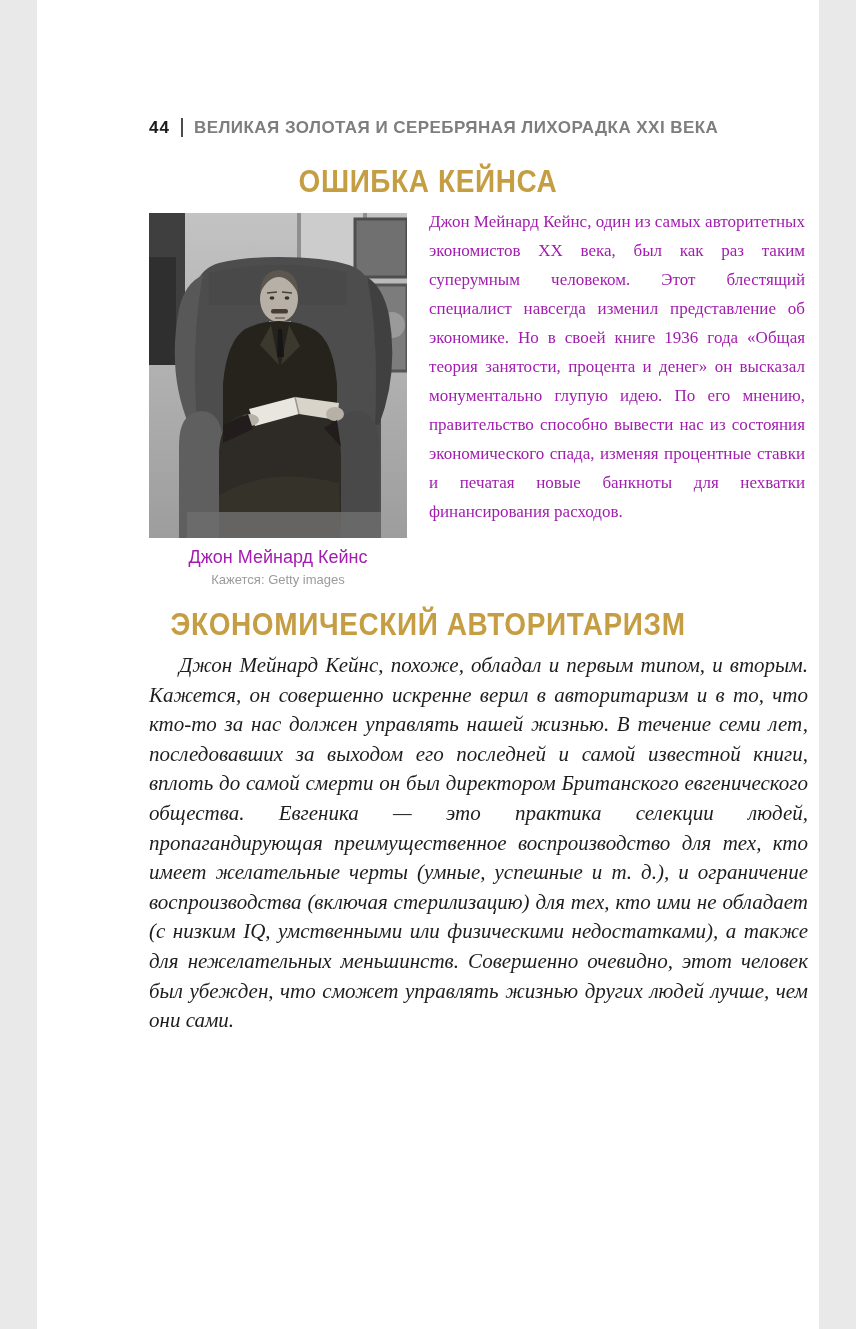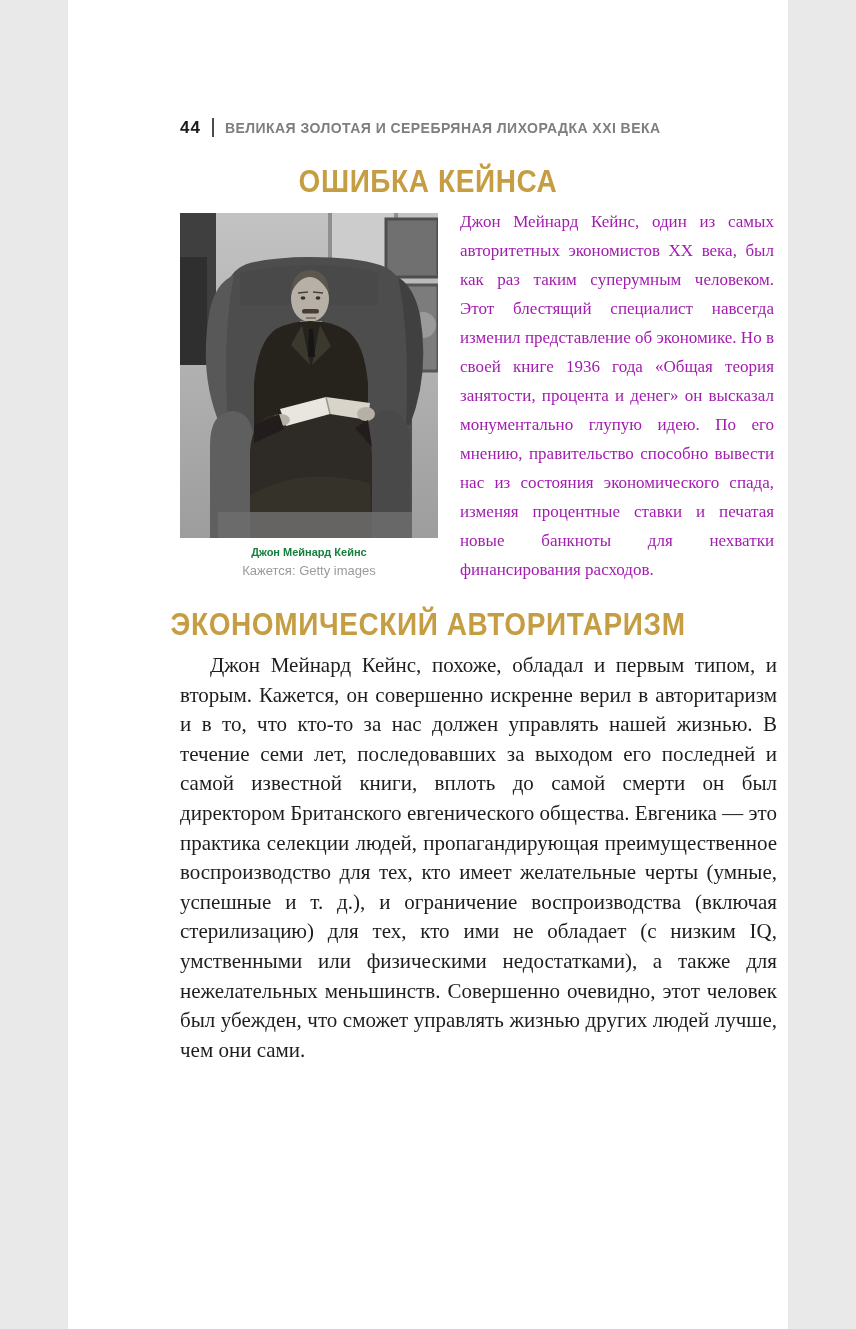--- a/index.html
+++ b/index.html
@@ -1,32 +1,32 @@
 <!DOCTYPE html>
 <html lang="ru"><head>
 <meta charset="utf-8">
 <style>
   html,body{margin:0;padding:0;background:#e9e9e9;}
   .page{
     position:relative;
-    width:720px;height:1329px;
+    width:782px;height:1329px;
     margin:0 auto;
     background:#ffffff;
     font-family:"Liberation Serif", serif;
     overflow:hidden;
   }
   
   .running-header{
     position:absolute;left:112px;top:118px;
     display:flex;align-items:center;gap:11px;
     font-family:"Liberation Sans", sans-serif;
   }
   .pagenum{font-size:17px;font-weight:800;color:#1b1b1b;letter-spacing:1px;line-height:1;}
   .hdr-divider{width:2px;height:19px;background:#4c4c4c;}
-  .running-title{font-size:14px;font-weight:700;color:#7e7e7e;letter-spacing:0.45px;line-height:1;}
+  .running-title{font-size:17px;font-weight:700;color:#7e7e7e;letter-spacing:0.45px;line-height:1;}
   
   .gold-heading{
     position:absolute;left:0;width:100%;margin:0;
     text-align:center;
     font-family:"Liberation Sans", sans-serif;
     font-weight:800;
     color:#c59d42;
     font-size:28px;
     letter-spacing:0.6px;
     transform:scaleY(1.1);
@@ -35,35 +35,35 @@
   .h1{top:164px;}
   .h2{top:607px;}
   
   .keynes-row{
     position:absolute;left:112px;right:10px;top:213px;
     display:flex;gap:22px;align-items:flex-start;
   }
   figure.keynes-figure{margin:0;flex:0 0 258px;width:258px;}
   .photo-frame{width:258px;height:325px;line-height:0;}
   figcaption{width:258px;text-align:center;font-family:"Liberation Sans", sans-serif;margin-top:8px;}
-  .cap-name{font-size:11px;font-weight:700;color:#15803d;line-height:1.25;}
+  .cap-name{font-size:18px;font-weight:400;color:#a21caf;line-height:1.25;}
   .cap-src{font-size:13px;font-weight:400;color:#9b9b9b;line-height:1.3;margin-top:3px;}
   .col-text{
     flex:1;margin:-6px 4px 0 0;
     font-size:17px;line-height:29px;color:#a21caf;
     text-align:justify;
   }
   
   .auth-section{
     position:absolute;left:112px;right:11px;top:651px;
     font-size:21px;line-height:29.6px;color:#1d1d1d;
     text-align:justify;
   }
   .auth-section p{margin:0;}
-  .auth-section p.indent{text-indent:30px;}
+  .auth-section p.indent{text-indent:30px;font-style:italic;}
 </style>
 </head>
 <body>
 
 <div class="page">
 
   <header class="running-header">
     <span class="pagenum">44</span>
     <span class="hdr-divider"></span>
     <span class="running-title">ВЕЛИКАЯ ЗОЛОТАЯ И СЕРЕБРЯНАЯ ЛИХОРАДКА XXI ВЕКА</span>

